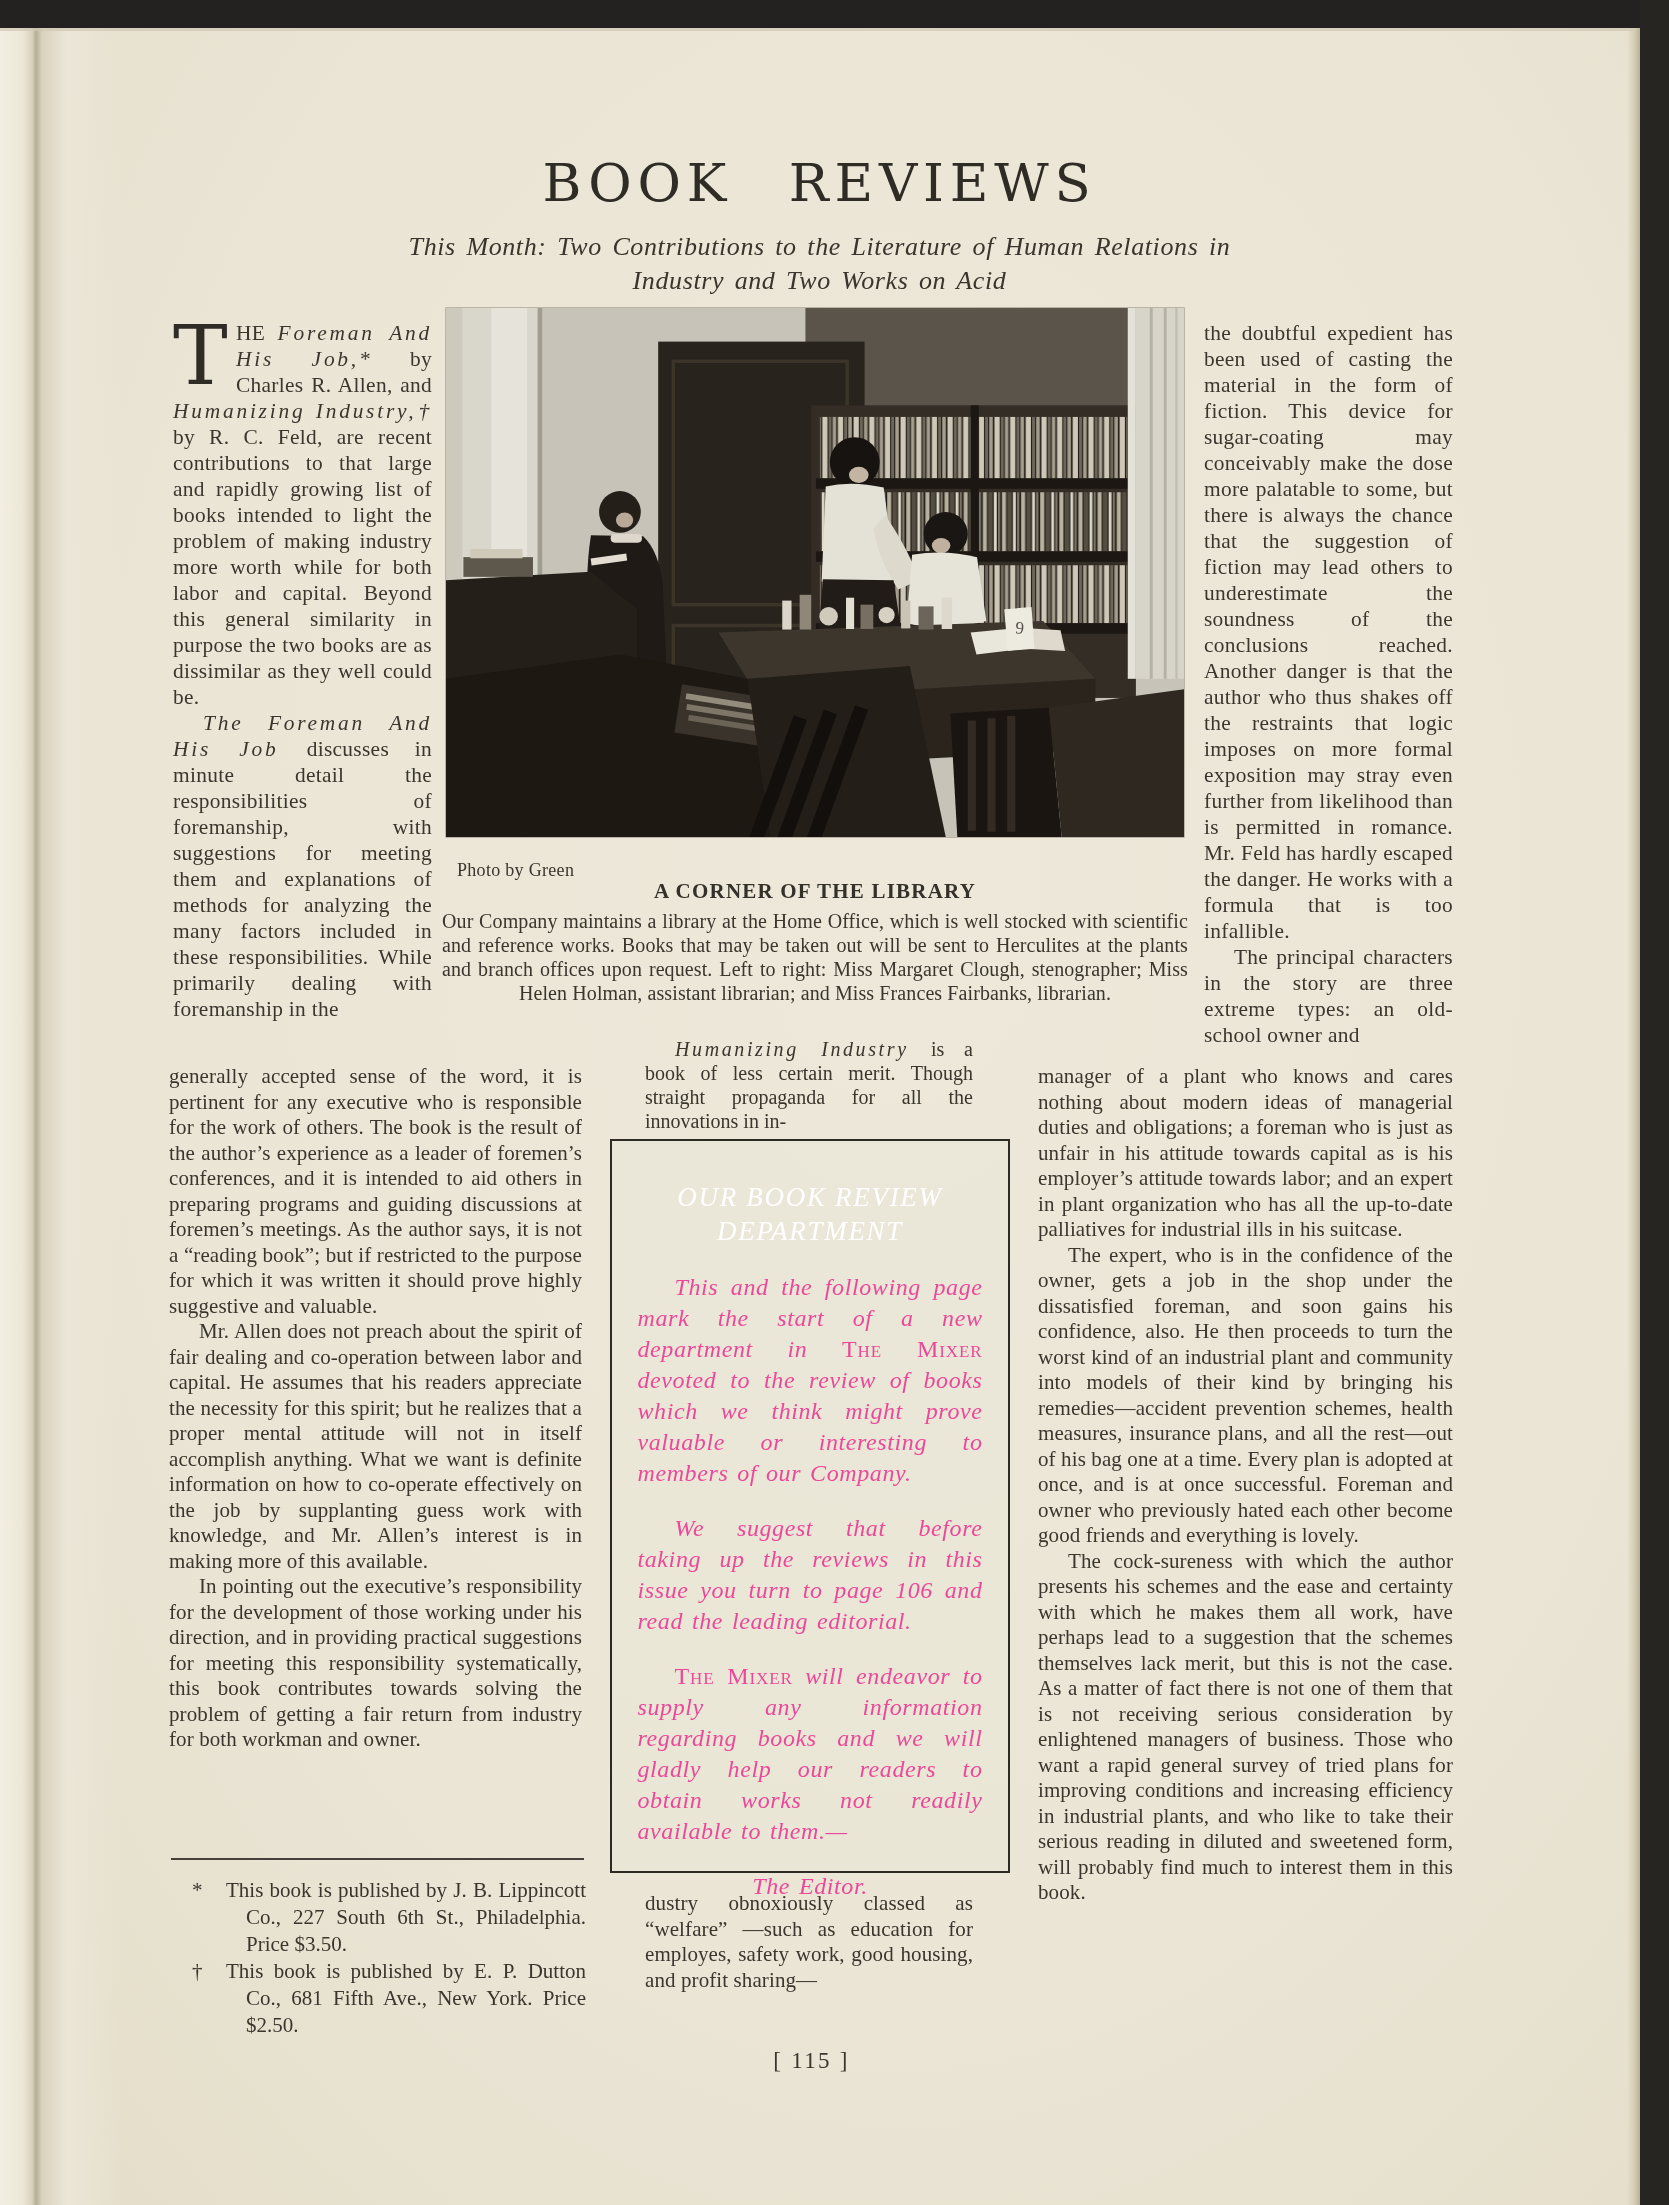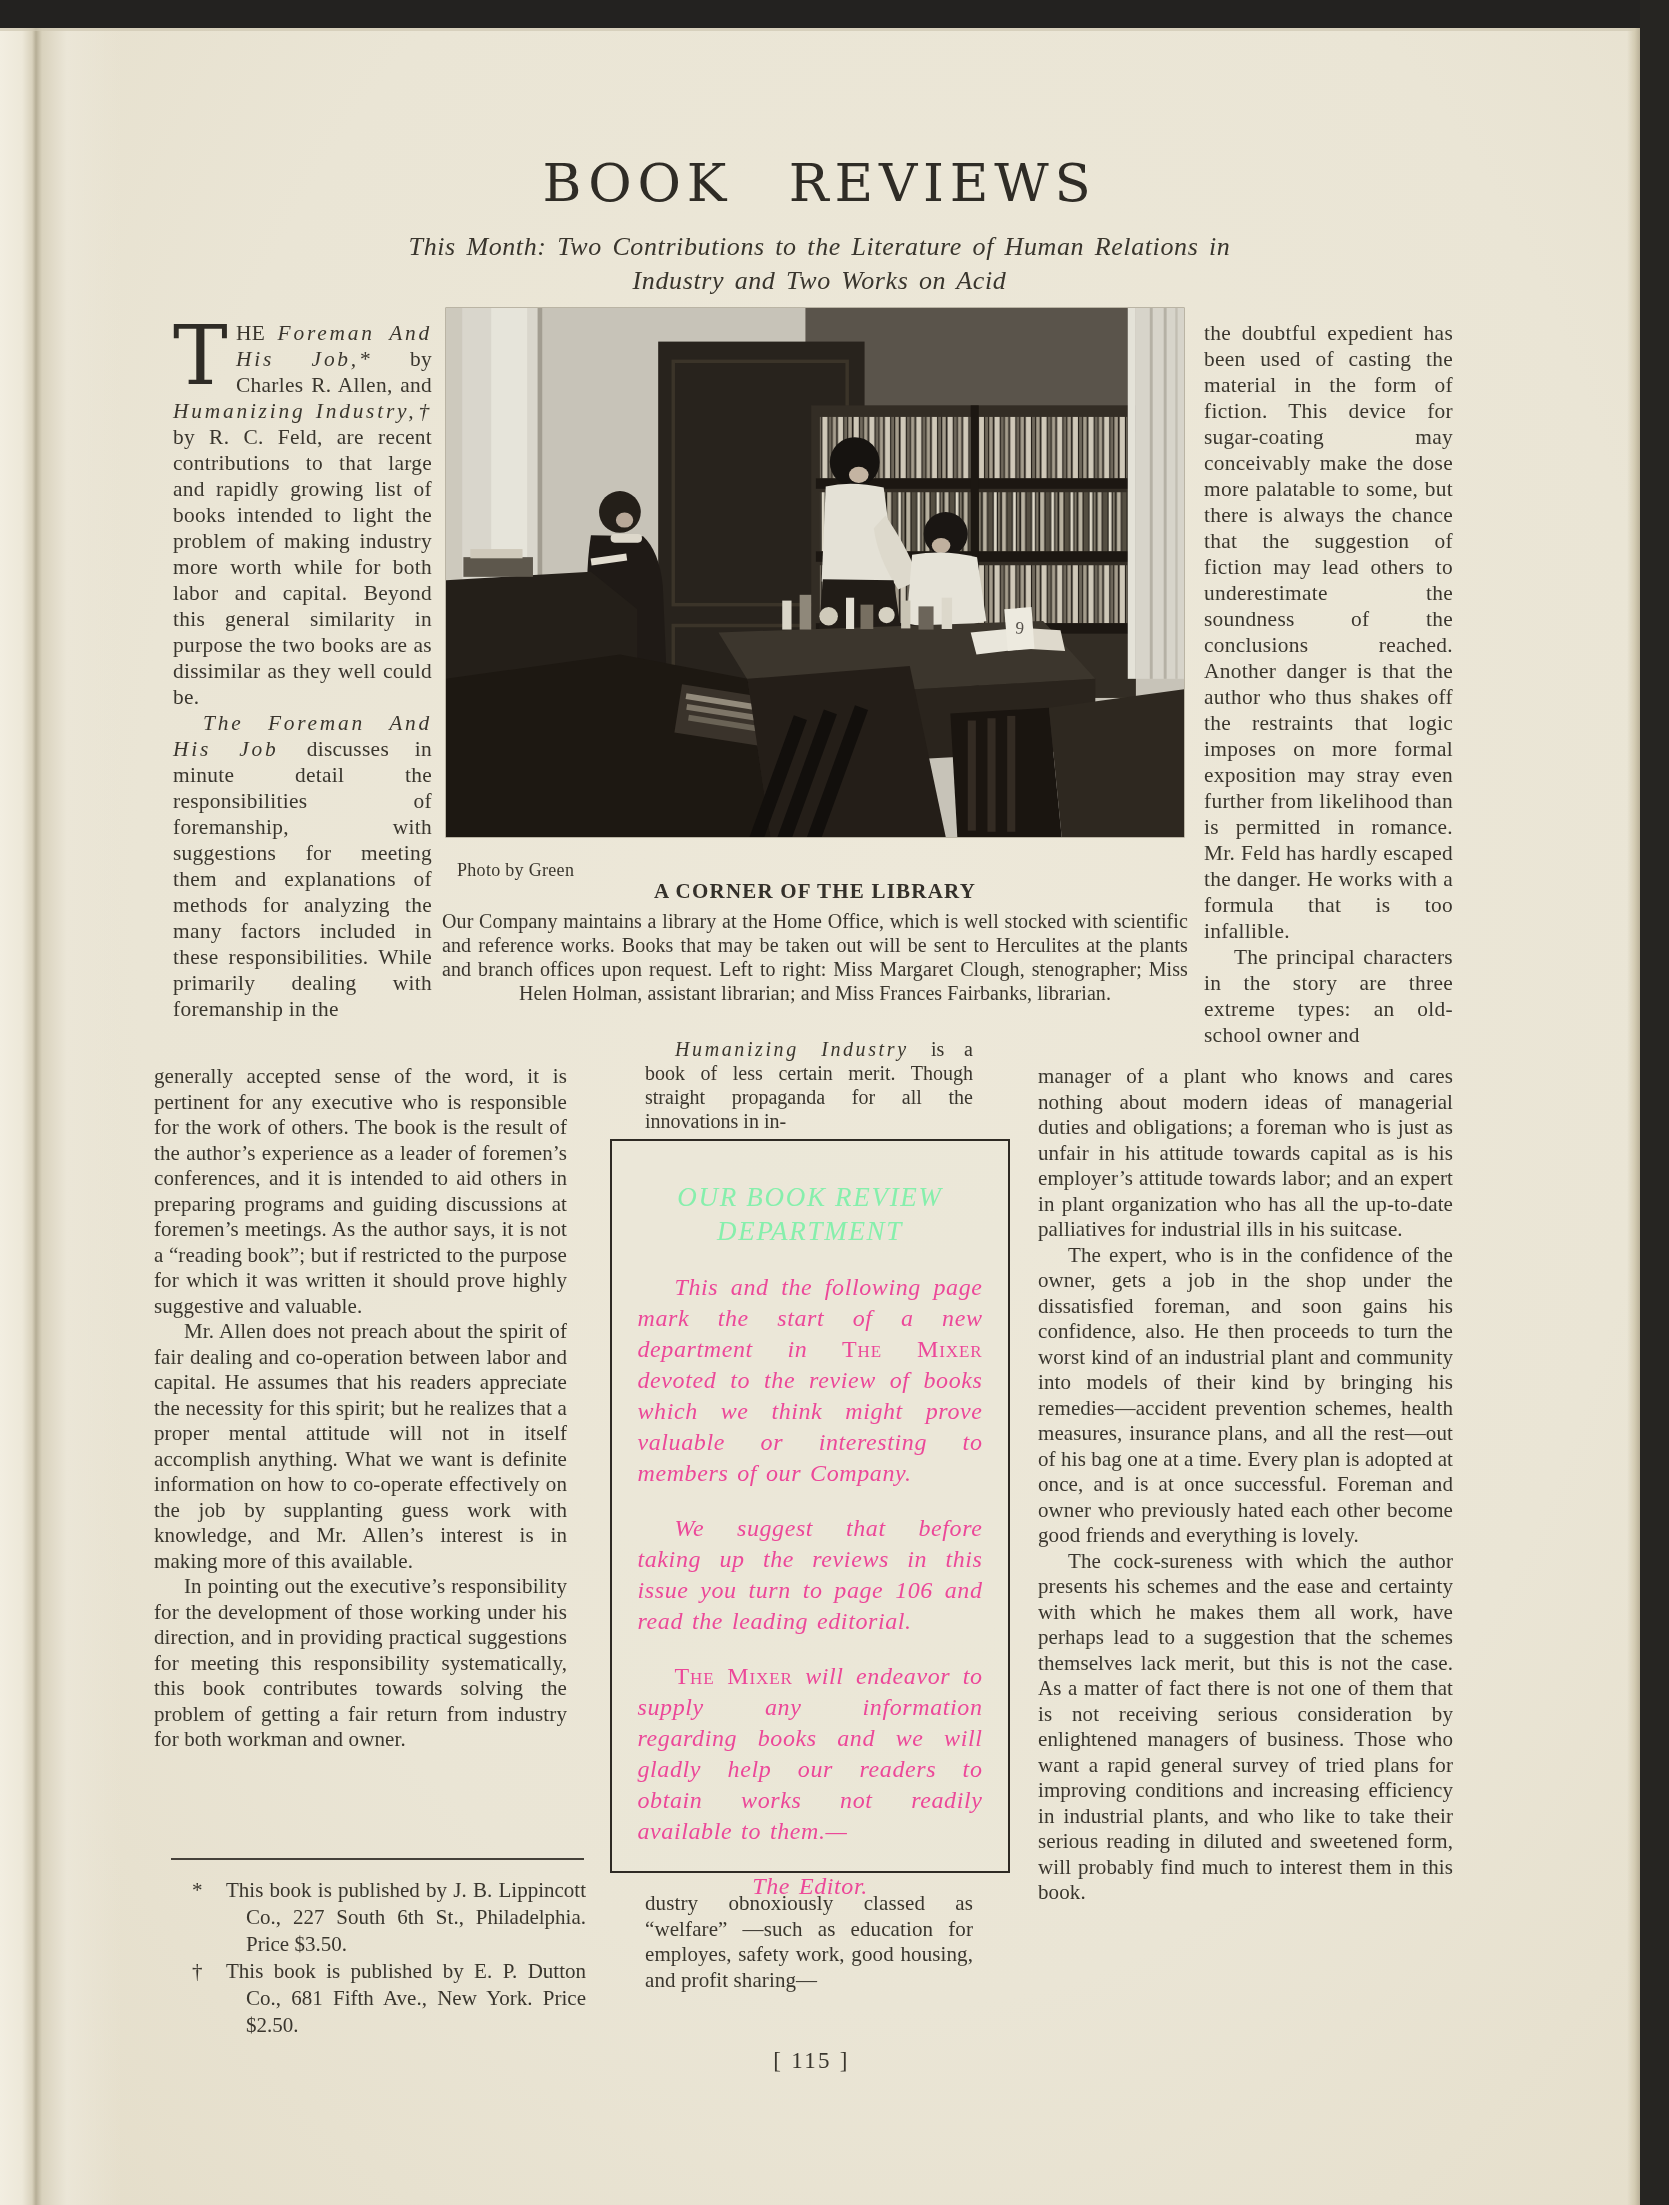--- a/index.html
+++ b/index.html
@@ -26,36 +26,36 @@
   .wide{font-size:21px;line-height:25.5px;letter-spacing:0.1px;}
   .para.indent{text-indent:30px;}
   .para.align-center{text-align:center;text-indent:0;}
   .seg-i{font-style:italic;}
   .seg-is{font-style:italic;letter-spacing:.13em;}
   .seg-sc{font-variant:small-caps;font-style:normal;letter-spacing:0.9px;}
   .dropcap{float:left;font-size:82px;line-height:60px;padding:5.8px 8px 0 0;color:#2f2c26;
     font-family:"DejaVu Serif","Liberation Serif",serif;}
   .left-narrow{left:173px;top:320px;width:259px;}
   .right-narrow{left:1204px;top:320px;width:249px;}
-  .left-wide{left:154px;top:1064px;width:413px;}
+  .left-wide{left:169px;top:1064px;width:413px;}
   .right-wide{left:1038px;top:1064px;width:415px;}
   .center-intro{left:645px;top:1037px;width:328px;font-size:20px;line-height:24px;}
   .center-after{left:645px;top:1891px;width:328px;}
   
   .photo{left:446px;top:308px;width:738px;height:529px;background:#8c867a;box-shadow:0 0 0 0.6px #9a9384;}
   .photo svg{display:block;width:100%;height:100%;}
   .credit{left:457px;top:860px;font-size:18px;color:#3a362e;letter-spacing:0.3px;text-align:center;}
   .cap-title{left:446px;top:879px;width:738px;text-align:center;font-size:21px;font-weight:bold;
     color:#34302a;letter-spacing:1.2px;}
   .caption{left:442px;top:909px;width:746px;font-size:20px;line-height:24px;color:#3a362e;
     text-align:justify;text-align-last:center;letter-spacing:0.1px;}
   
   .box{left:610px;top:1139px;width:400px;height:734px;border:2.9px solid #2e2a24;box-sizing:border-box;
     padding:39px 25.5px 0 25.5px;background:rgba(236,231,219,.35);}
-  .box-heading{text-align:center;font-style:italic;font-size:27px;line-height:34px;color:#86efac;
+  .box-heading{text-align:center;font-style:italic;font-size:27px;line-height:34px;color:#ffffff;
     letter-spacing:1.7px;margin:0 0 23px 0;}
   .box-body{font-size:24px;line-height:31px;color:#ec4899;text-align:justify;letter-spacing:0.6px;word-spacing:2.3px;}
   .box-body .para.indent{text-indent:37px;}
   
   .fn-rule{left:171px;top:1858px;width:413px;height:1.7px;background:#45413a;}
   .footnotes{left:192px;top:1877px;width:394px;font-size:21px;line-height:27px;color:#3a362e;}
   .fn-row{display:flex;margin:0;}
   .fn-marker{width:34px;flex:0 0 34px;}
   .fn-text{flex:1;padding-left:20px;text-indent:-20px;text-align:justify;}
   .page-number{left:0;top:2048px;width:1623px;text-align:center;font-size:23px;color:#3a362e;letter-spacing:2.3px;}

